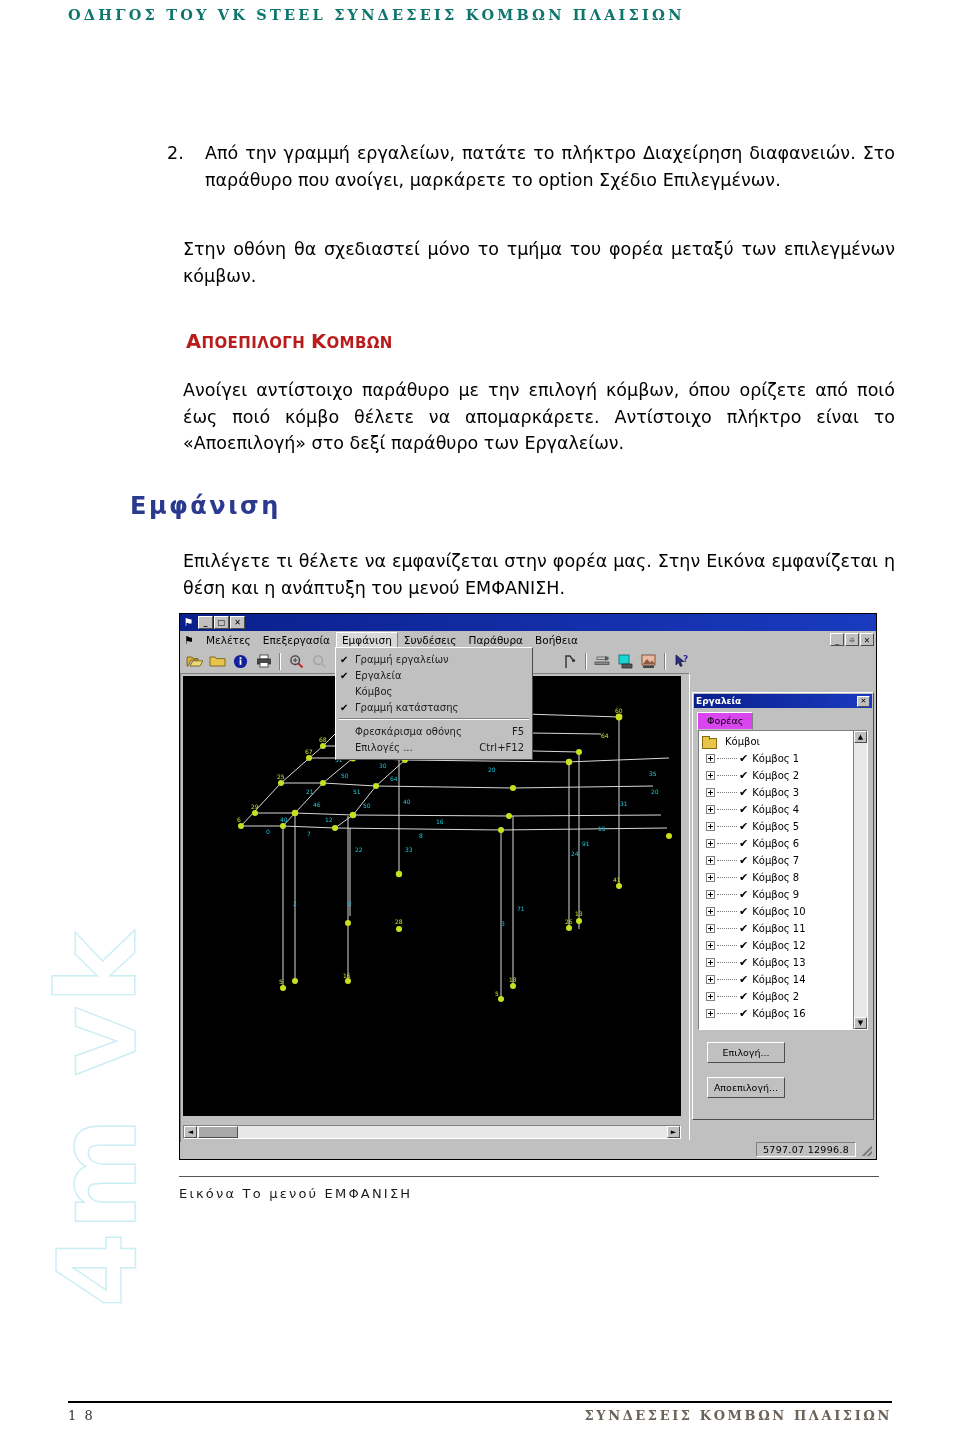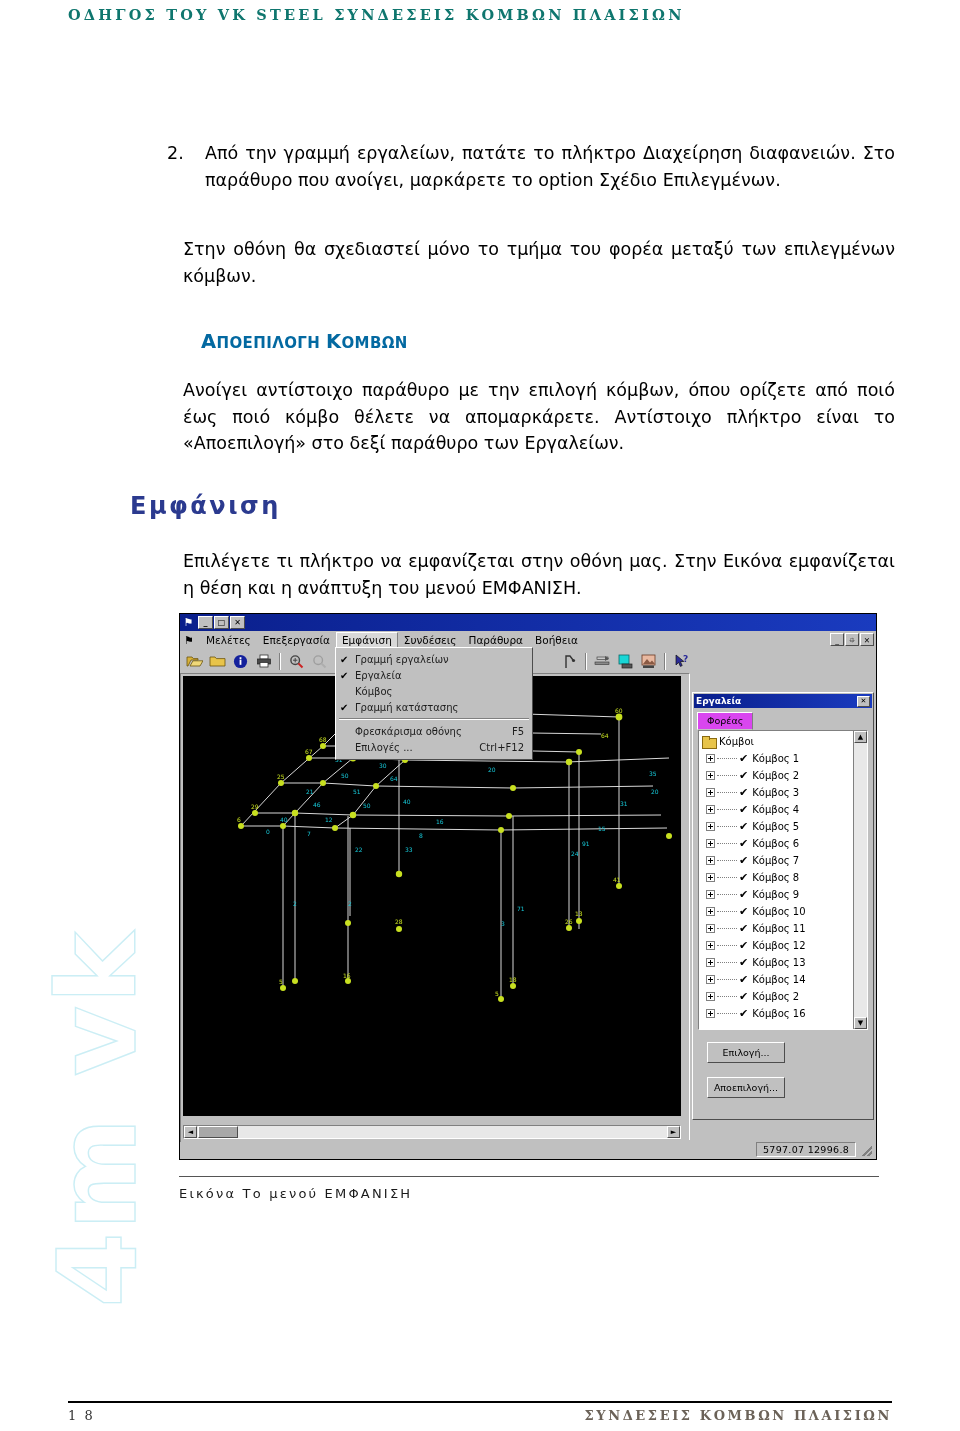--- a/index.html
+++ b/index.html
@@ -67,22 +67,22 @@
     text-align: justify;
   }
 
   .p-frame {
     position: absolute;
     left: 183px; top: 236px; width: 712px;
   }
 
   .h-small-caps {
     position: absolute;
-    left: 201px; top: 330px;
-    color: #0369a1;
+    left: 186px; top: 330px;
+    color: #b91c1c;
     font-size: 15px;
     font-weight: bold;
     letter-spacing: 0.4px;
   }
   .h-small-caps .cap { font-size: 19.5px; }
 
   .p-deselect {
     position: absolute;
     left: 183px; top: 377px; width: 712px;
   }
@@ -287,21 +287,21 @@
     height: 300px;
     background: #fff;
     border: 1px solid;
     border-color: #808080 #fff #fff #808080;
     position: relative;
     overflow: hidden;
     display: flex;
   }
   .tree-scroll { flex: 1; overflow: hidden; padding: 2px 0 0 3px; }
   .tree-root {
-    display: flex; align-items: center; gap: 3px;
+    display: flex; align-items: center; gap: 9px;
     font-size: 10px; color: #000; height: 17px;
   }
   .folder-icon {
     width: 14px; height: 11px; position: relative; flex: none;
   }
   .folder-icon::before {
     content:""; position:absolute; left:0; top:2px; width:13px; height:9px;
     background:#e8c44a; border:1px solid #8a6a10;
   }
   .folder-icon::after {
@@ -431,21 +431,21 @@
   <div class="para p-frame">Στην οθόνη θα σχεδιαστεί μόνο το τμήμα του φορέα μεταξύ των επιλεγμένων κόμβων.</div>
 
   <div class="h-small-caps">
     <span class="cap">Α</span><span>ΠΟΕΠΙΛΟΓΗ</span>&nbsp;<span class="cap">Κ</span><span>ΟΜΒΩΝ</span>
   </div>
 
   <div class="para p-deselect">Ανοίγει αντίστοιχο παράθυρο με την επιλογή κόμβων, όπου ορίζετε από ποιό έως ποιό κόμβο θέλετε να απομαρκάρετε. Αντίστοιχο πλήκτρο είναι το «Αποεπιλογή» στο δεξί παράθυρο των Εργαλείων.</div>
 
   <div class="h-main">Εμφάνιση</div>
 
-  <div class="para p-display">Επιλέγετε τι πλήκτρο να εμφανίζεται στην οθόνη μας. Στην Εικόνα εμφανίζεται η θέση και η ανάπτυξη του μενού ΕΜΦΑΝΙΣΗ.</div>
+  <div class="para p-display">Επιλέγετε τι θέλετε να εμφανίζεται στην φορέα μας. Στην Εικόνα εμφανίζεται η θέση και η ανάπτυξη του μενού ΕΜΦΑΝΙΣΗ.</div>
 </div>
 
 <div class="app-shot">
 
   <div class="titlebar">
     <span class="tb-icon">⚑</span>
     <span class="winbtns">
       <span class="winbtn">_</span>
       <span class="winbtn">□</span>
       <span class="winbtn">✕</span>

